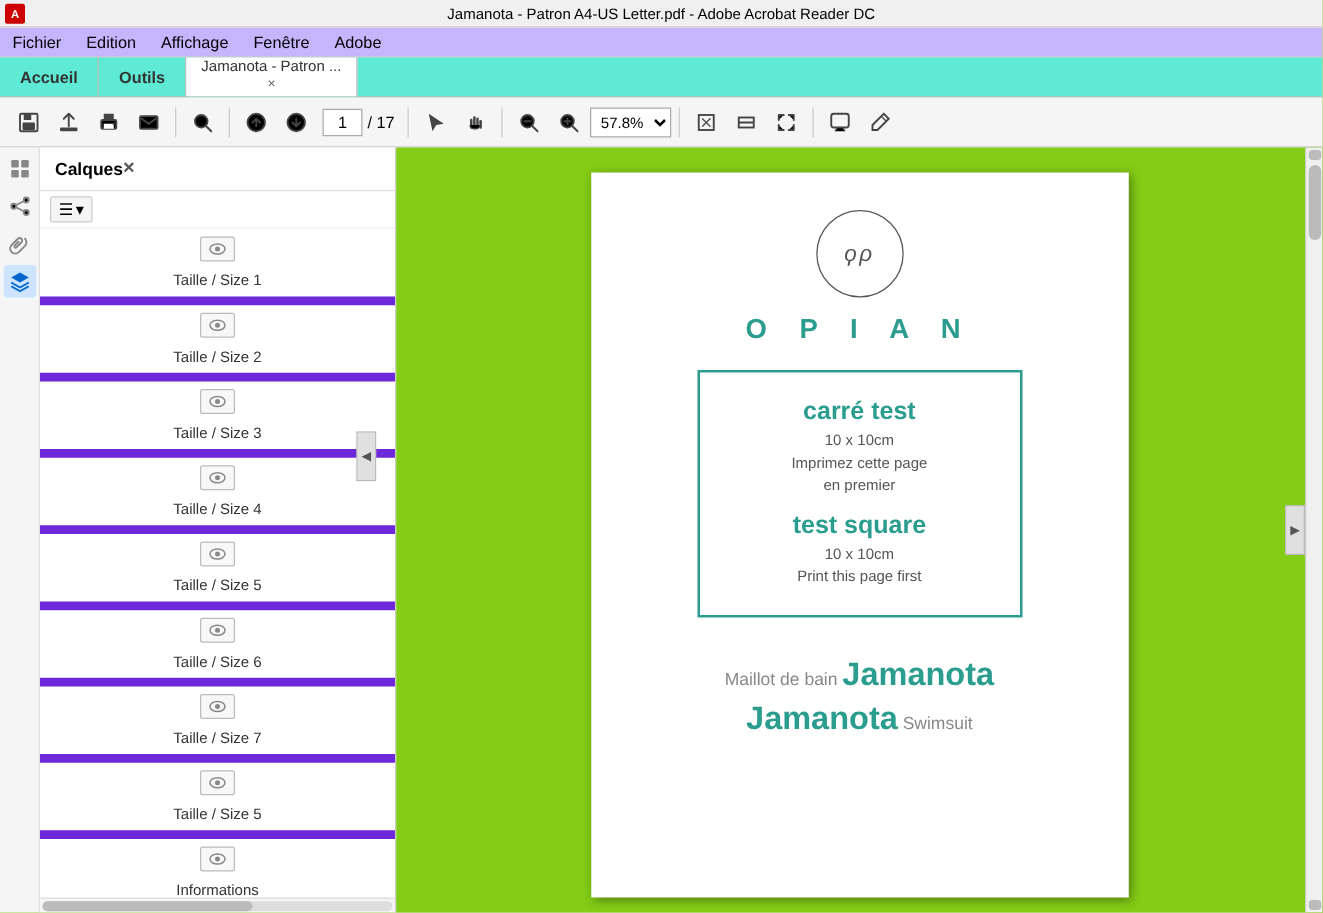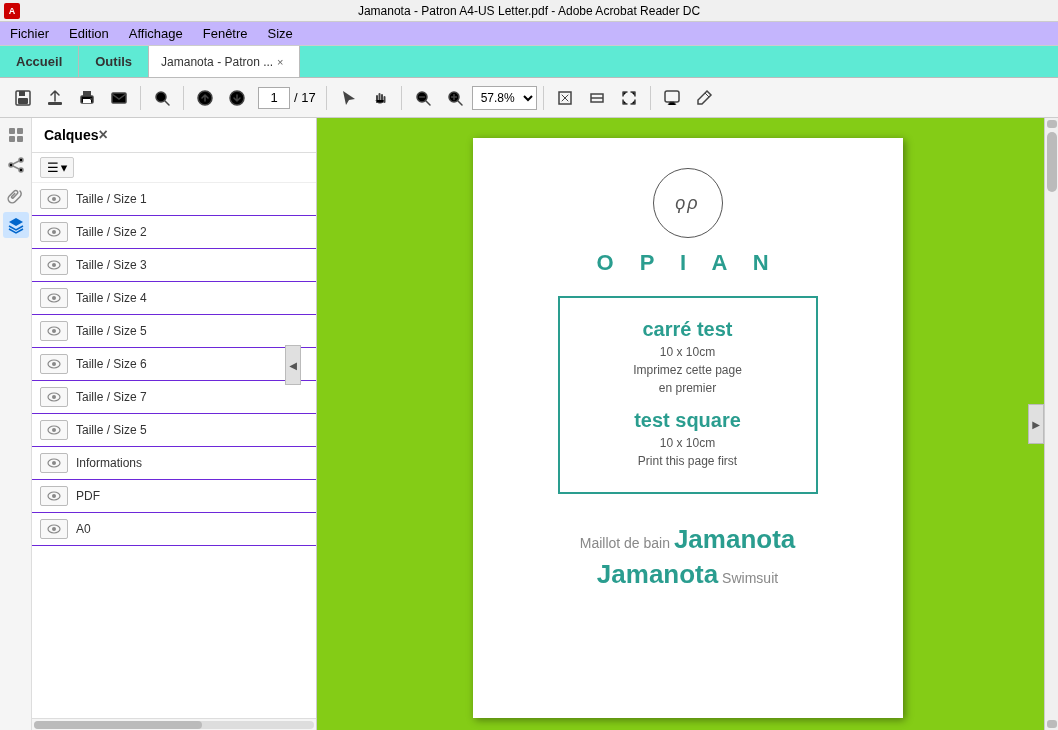--- a/index.html
+++ b/index.html
@@ -78,20 +78,21 @@
       padding: 0 12px;
       height: 100%;
       display: flex;
       align-items: center;
       font-size: 12px;
       color: #333;
       background: white;
       border-right: 1px solid #bbb;
       gap: 0;
       cursor: pointer;
+      flex-direction: column;
     }
     .tab-close {
       width: 14px; height: 14px;
       display: flex; align-items: center; justify-content: center;
       border-radius: 50%;
       font-size: 11px;
       cursor: pointer;
       color: #666;
     }
 
@@ -191,23 +192,24 @@
     }
     .layers-list {
       flex: 1;
       overflow-y: auto;
       overflow-x: hidden;
     }
     .layer-item {
       display: flex;
       align-items: center;
       padding: 6px 8px;
-      border-bottom: 1px solid #6d28d9;
+      border-bottom: 7px solid #6d28d9;
       cursor: pointer;
       gap: 8px;
+      flex-direction: column;
     }
     .layer-eye {
       width: 28px; height: 20px;
       border: 1px solid #bbb;
       border-radius: 2px;
       display: flex; align-items: center; justify-content: center;
       font-size: 12px;
       color: #555;
       flex-shrink: 0;
       background: #f8f8f8;
@@ -374,21 +376,21 @@
     <span style="color:white;font-size:9px;font-weight:bold;">A</span>
   </div>
   <span>Jamanota - Patron A4-US Letter.pdf - Adobe Acrobat Reader DC</span>
 </div>
 
 <div class="menu-bar">
   <span class="menu-item">Fichier</span>
   <span class="menu-item">Edition</span>
   <span class="menu-item">Affichage</span>
   <span class="menu-item">Fenêtre</span>
-  <span class="menu-item">Size</span>
+  <span class="menu-item">Adobe</span>
 </div>
 
 <div class="tab-bar">
   <div class="tab-home">Accueil</div>
   <div class="tab-tools">Outils</div>
   <div class="tab-document">
     <span>Jamanota - Patron ...</span>
     <span class="tab-close">×</span>
   </div>
 </div>

